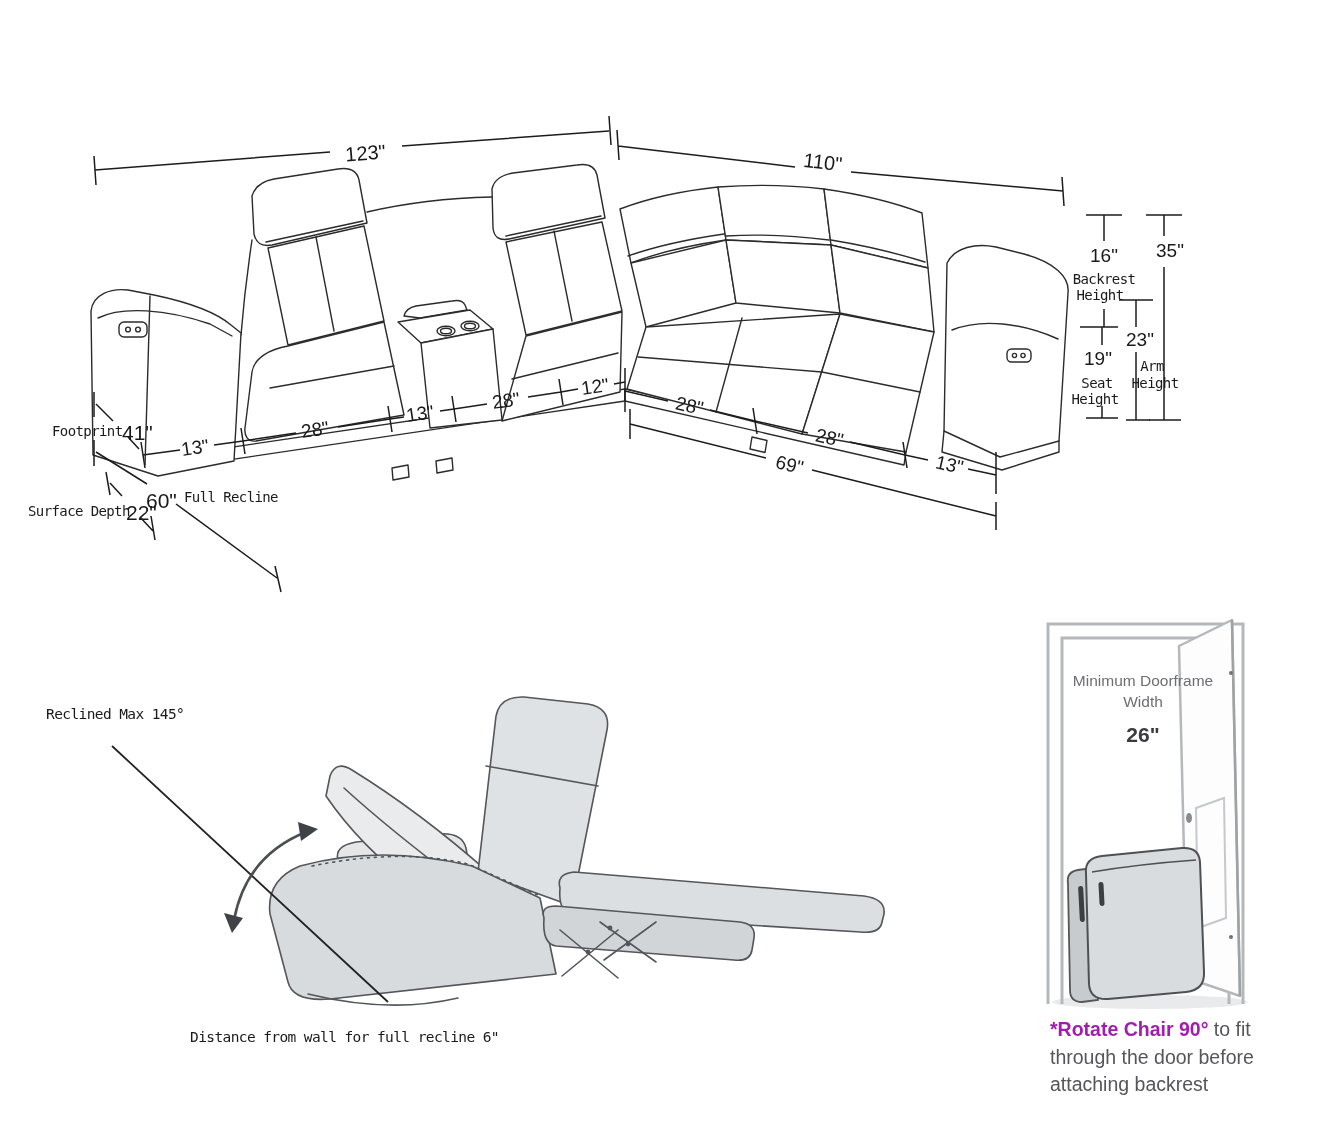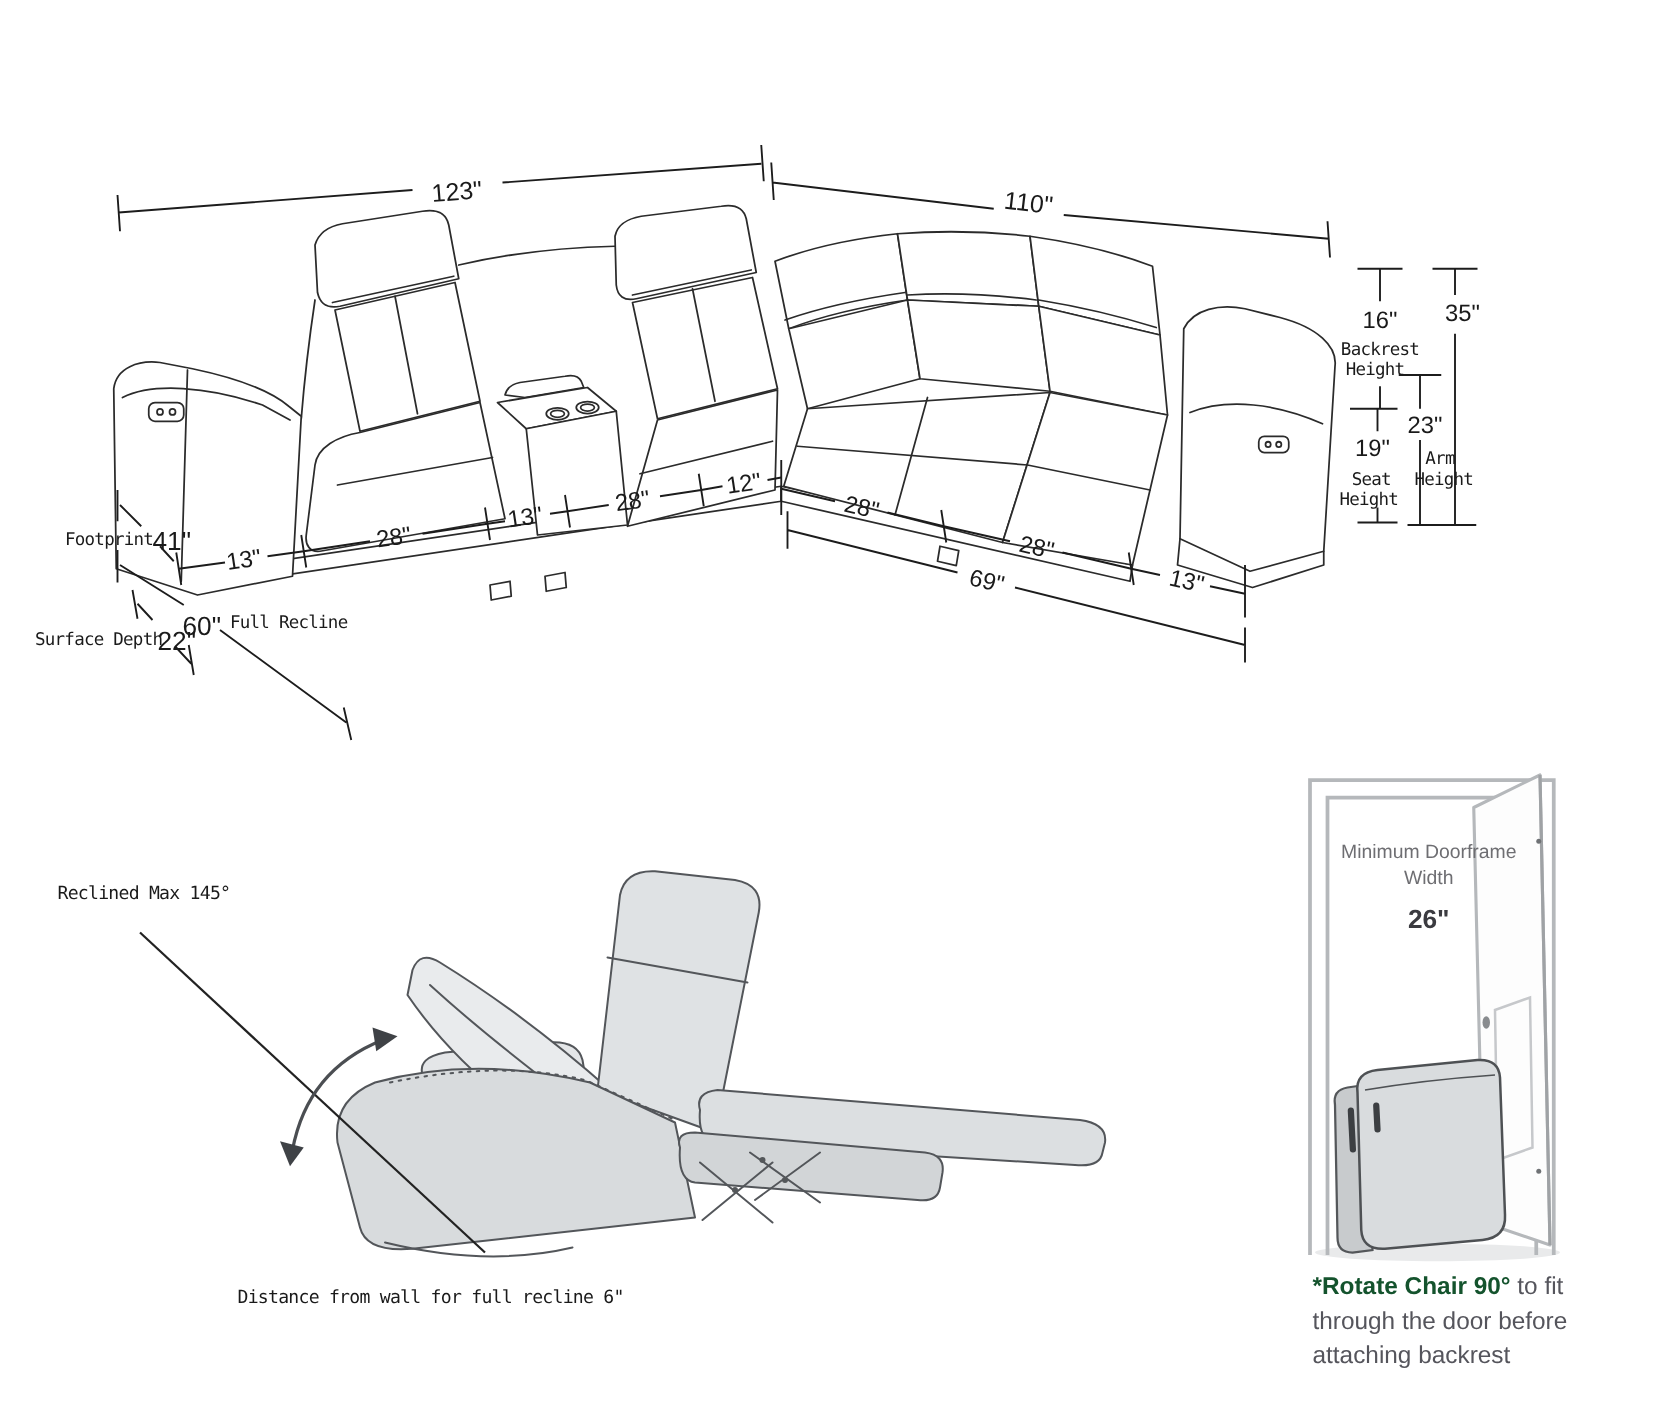--- a/index.html
+++ b/index.html
@@ -12,21 +12,21 @@
   .t-sans{font-family:"Liberation Sans",sans-serif;fill:#1a1a1a;}
   .t-mono{font-family:"DejaVu Sans Mono",monospace;fill:#1a1a1a;letter-spacing:-0.6px;}
   .d20{font-size:20px;} .d19{font-size:19px;} .d21{font-size:21px;} .m14{font-size:14px;}
   .gray-art{stroke:#53565a;stroke-width:1.6;stroke-linejoin:round;stroke-linecap:round;}
   .door-line{stroke:#b5b8bb;stroke-width:3;fill:none;stroke-linejoin:miter;}
   .doortxt{fill:#6e6e72;font-size:15.5px;}
   .doorval{fill:#3b3b40;font-size:21px;font-weight:bold;}
   .door-note{position:absolute;left:1050px;top:1016px;width:290px;
              font-family:"Liberation Sans",sans-serif;font-size:19.5px;line-height:1.42;
              color:#55555c;}
-  .door-note b{color:#14532d;font-weight:bold;margin-top:12px;}
+  .door-note b{color:#a21caf;font-weight:bold;margin-top:12px;}
 </style>
 </head>
 <body>
 
 <div id="stage">
 <svg width="1326" height="1138" viewBox="0 0 1326 1138">
 
   <g>
 
     <path class="artf" d="M252,196 C255,186 263,181 274,179 L338,169 C351,167 357,171 359,180 L367,223 L272,245 C261,247 256,243 254,234 Z"></path>

